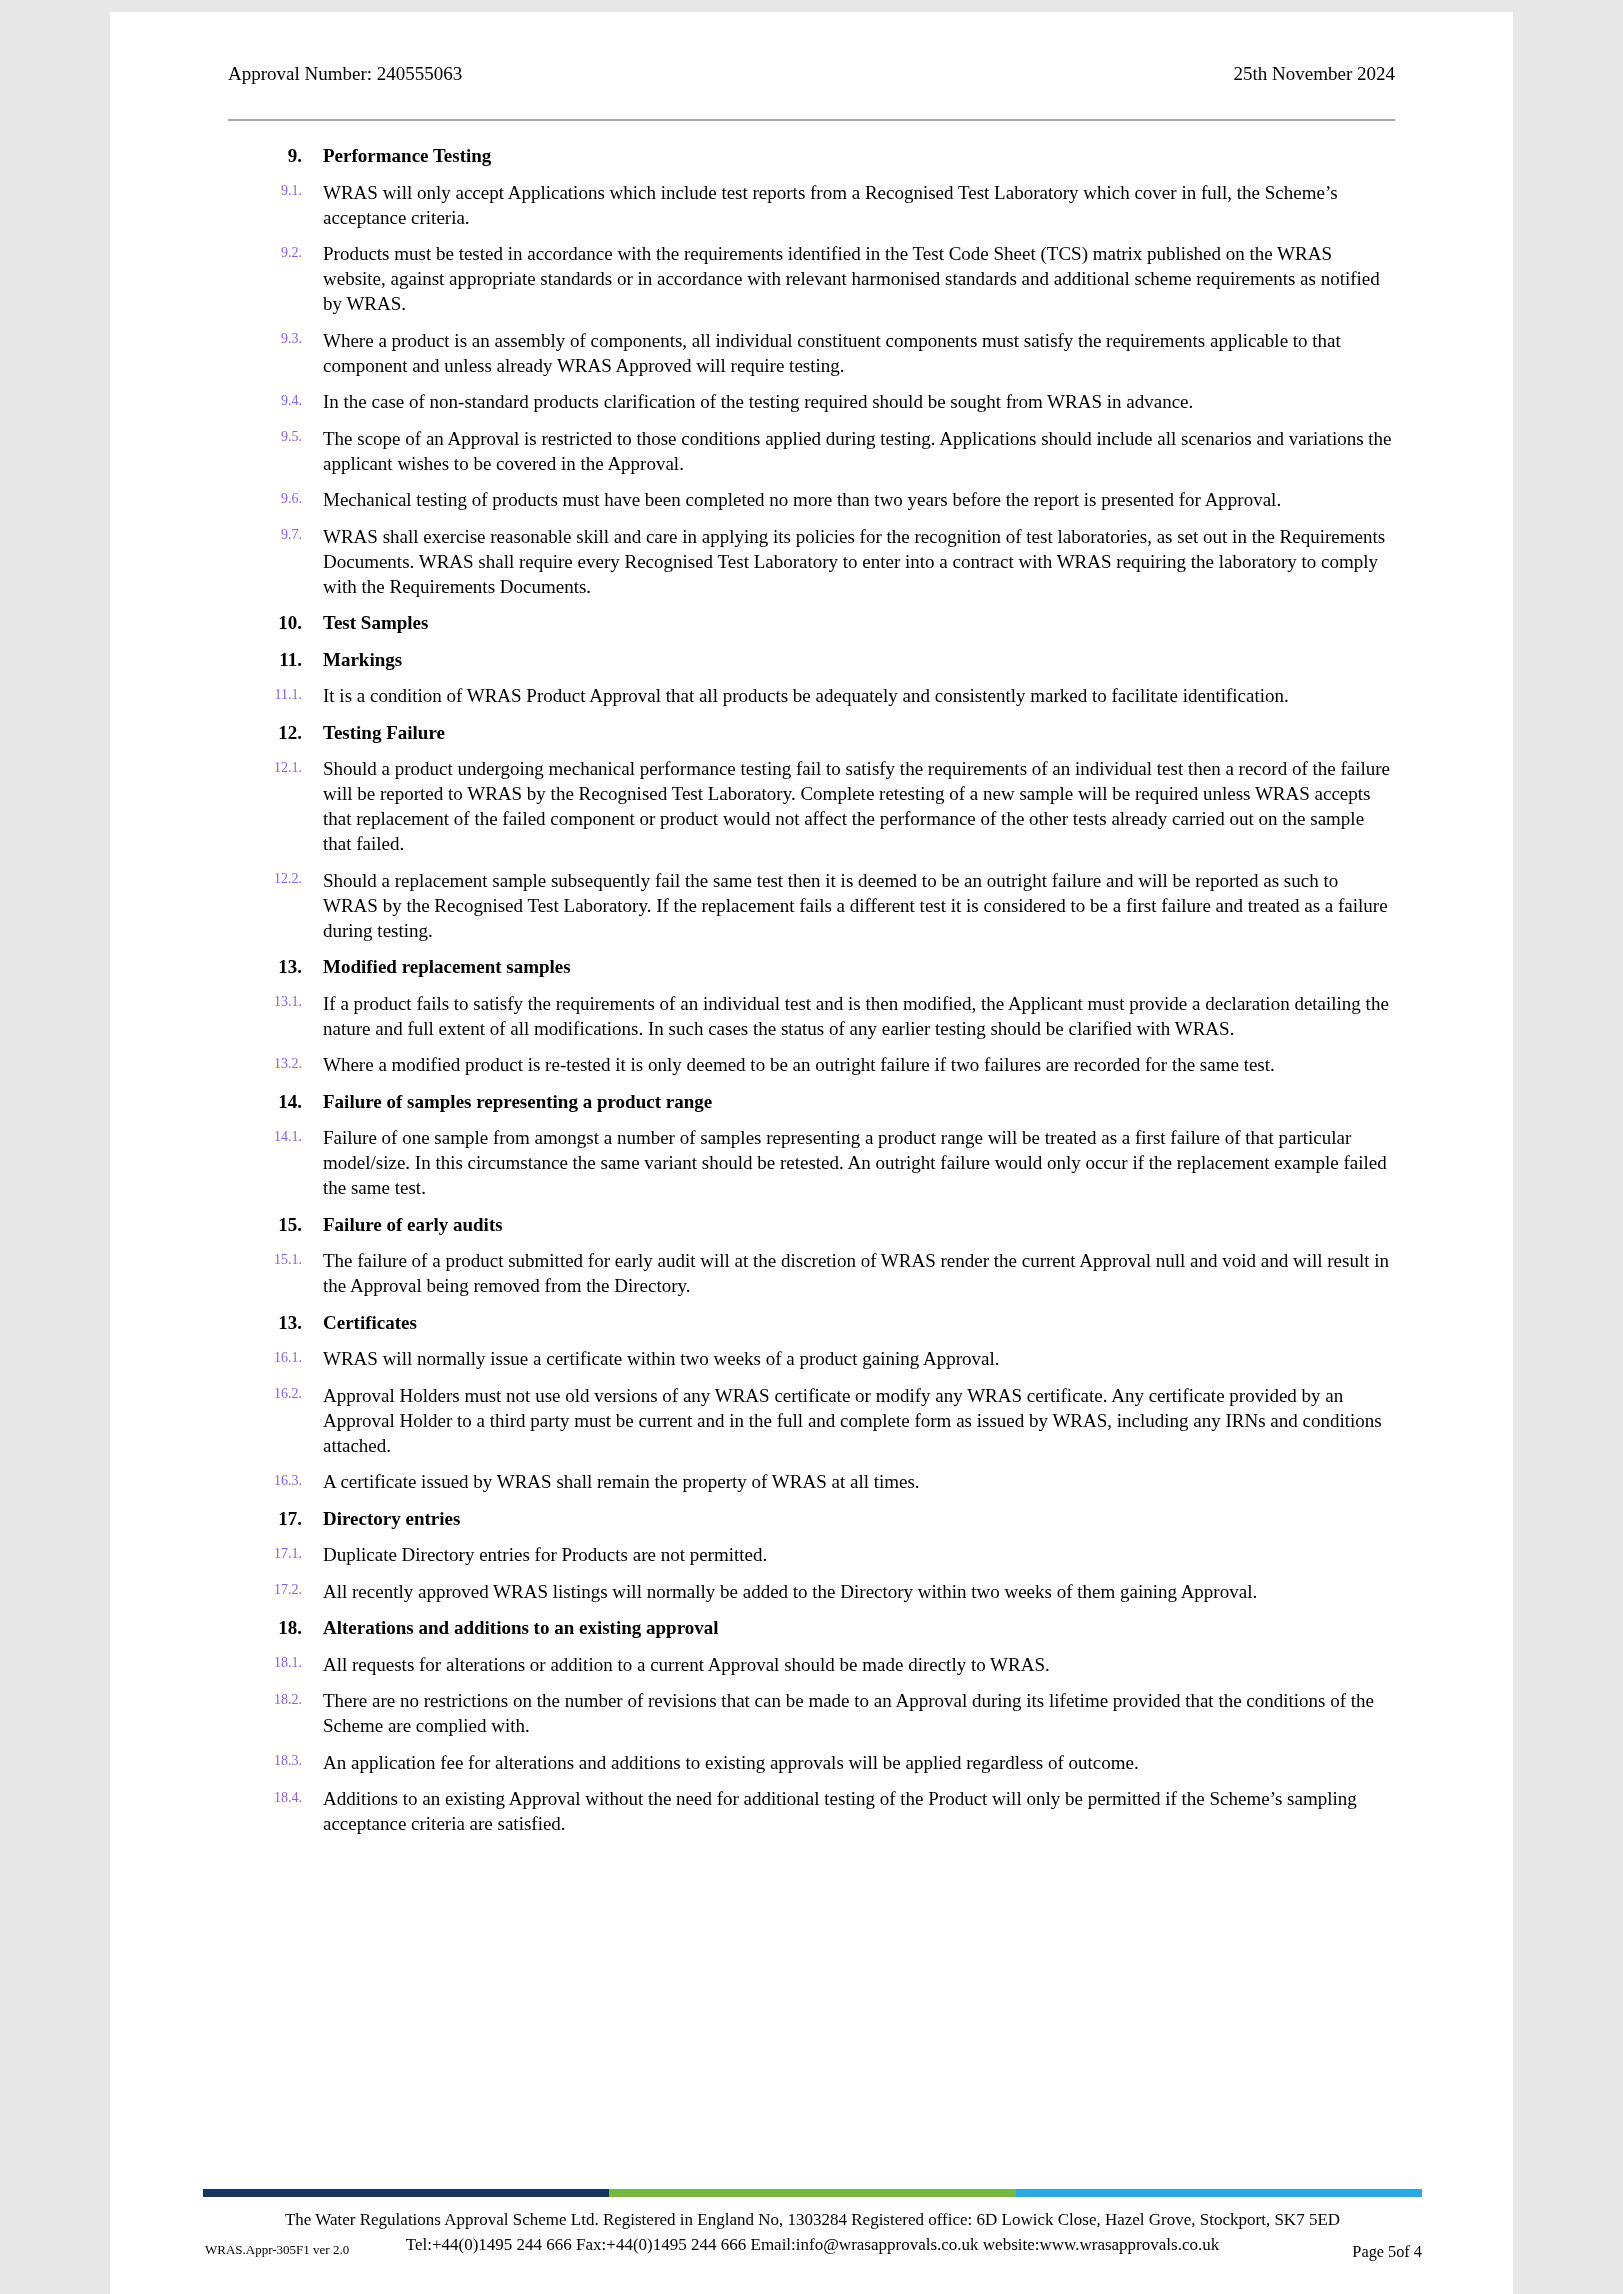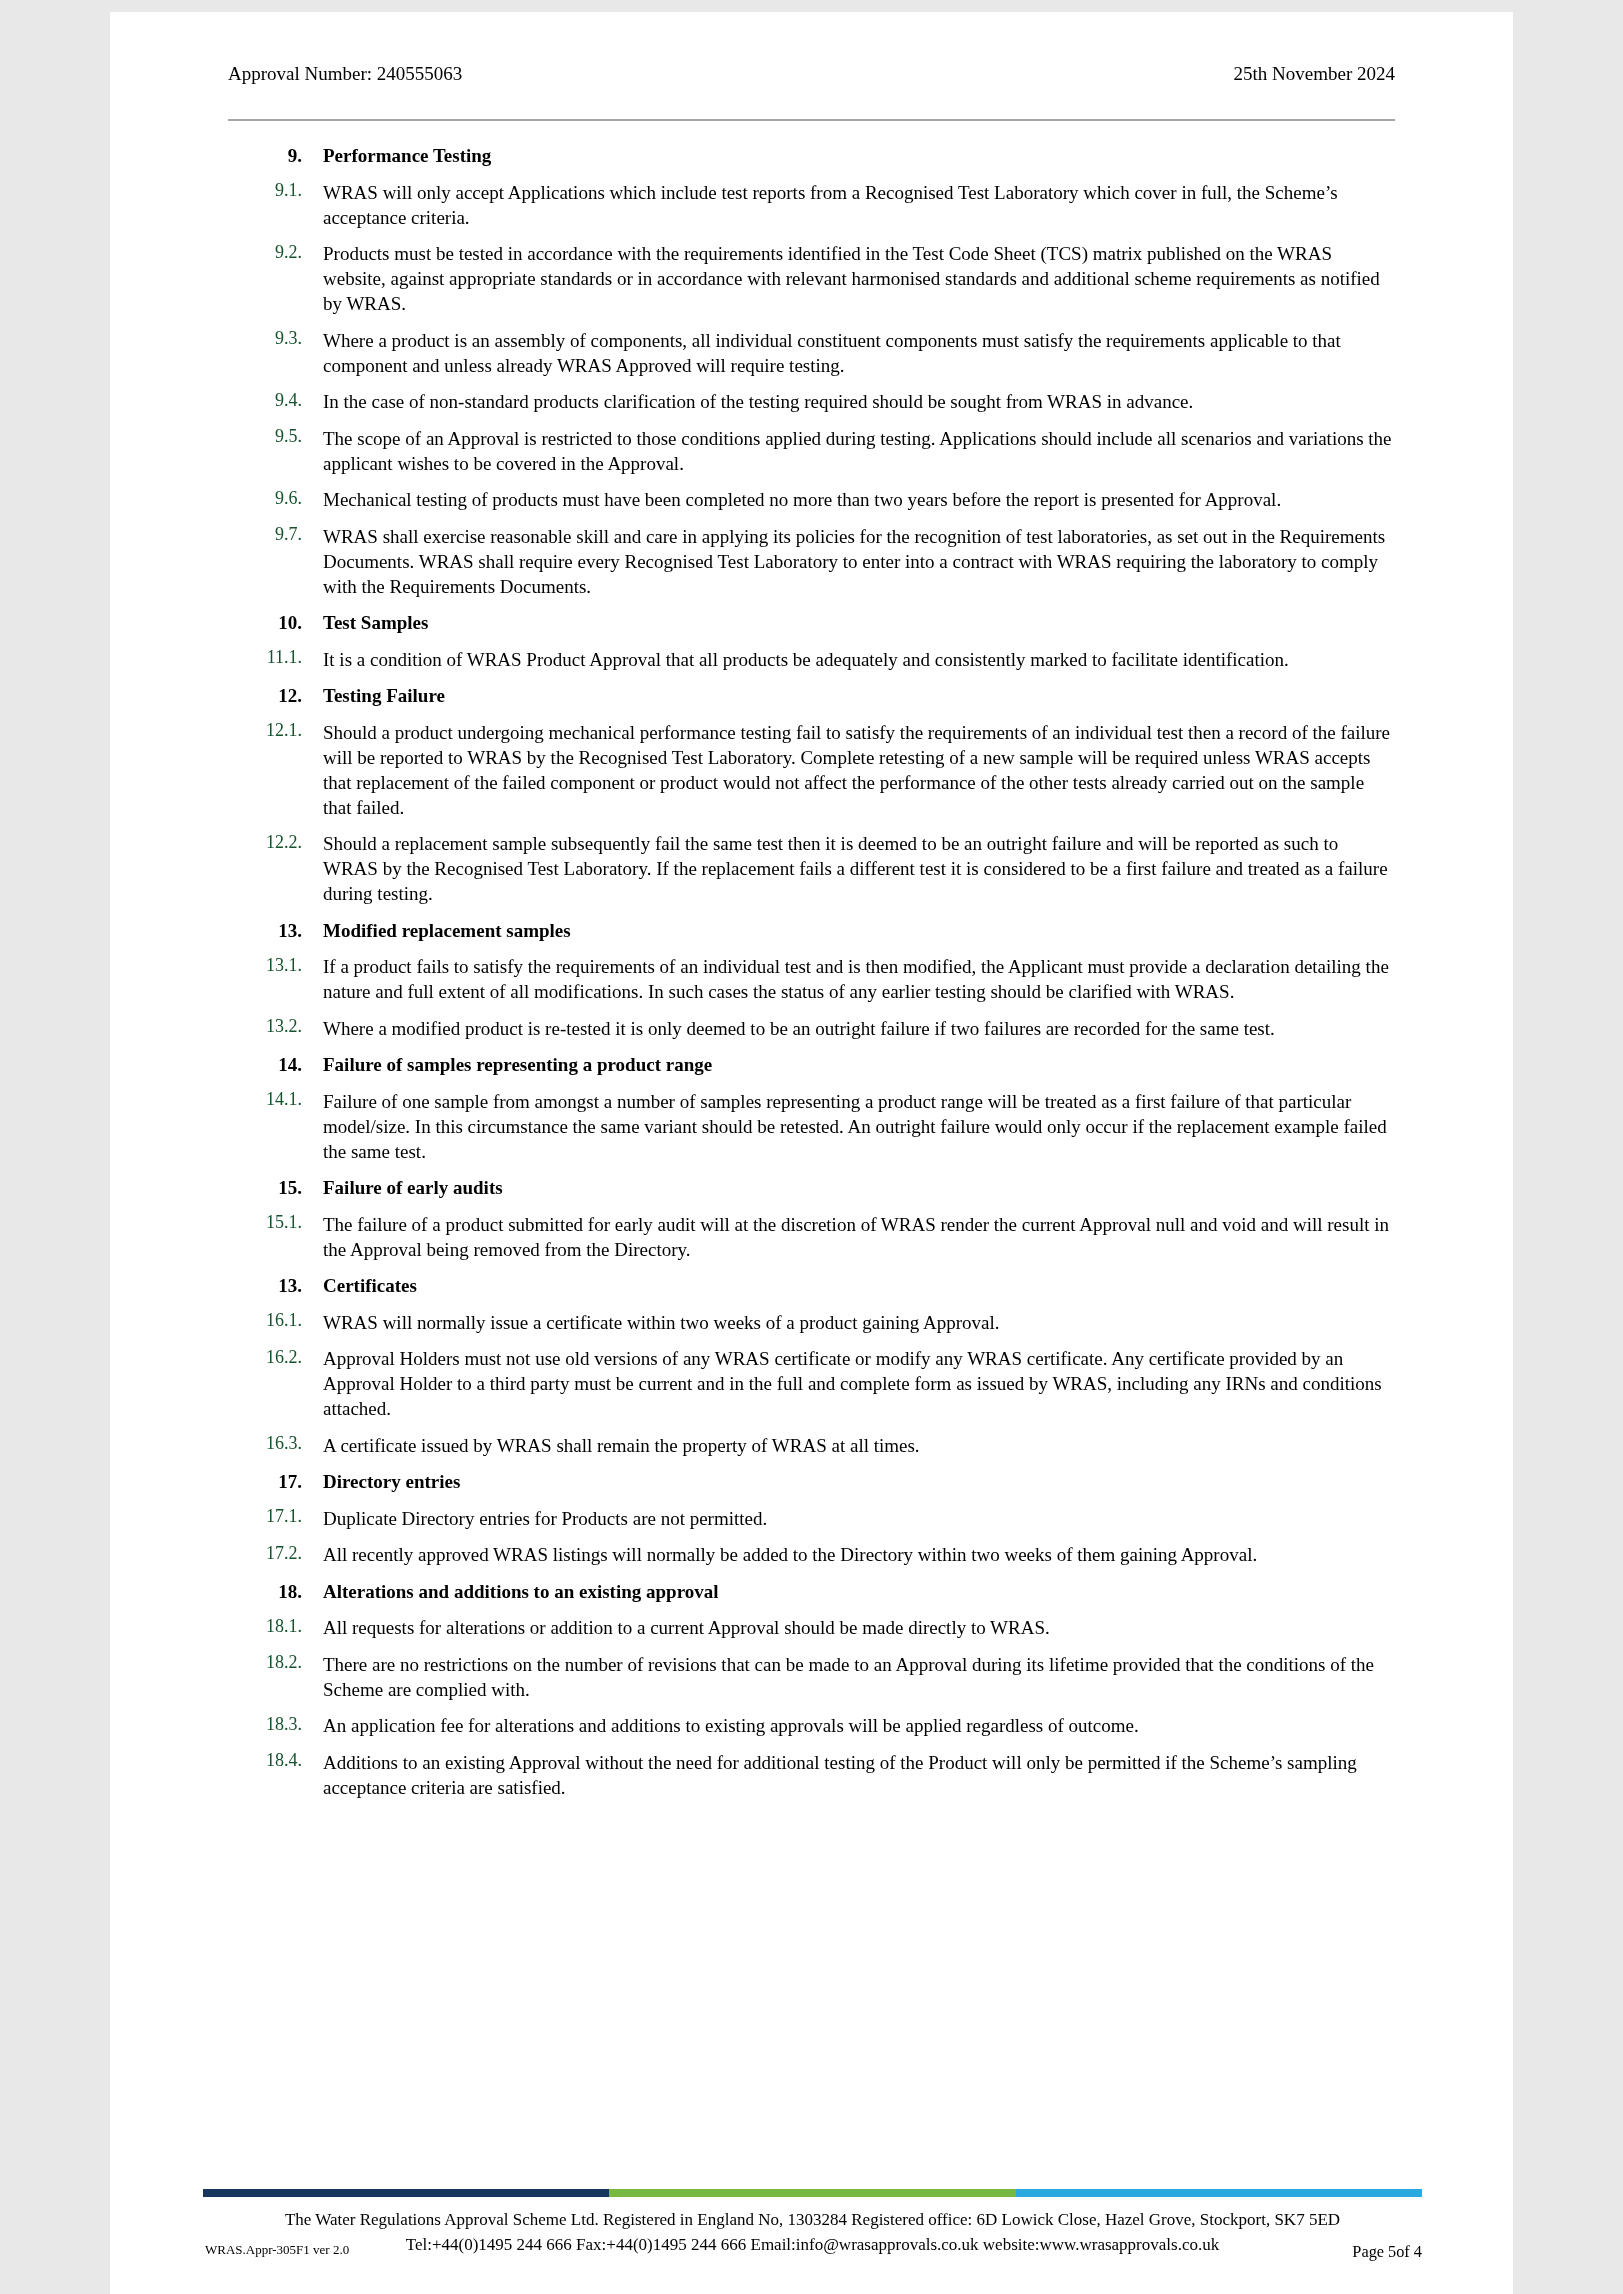--- a/index.html
+++ b/index.html
@@ -30,21 +30,21 @@
   }
   .item {
     display:flex; margin-bottom:11.5px;
     font-size:19px; line-height:25px;
   }
   .num {
     flex:0 0 74px; text-align:right; margin-right:21px;
     box-sizing:border-box;
   }
   .item .num {
-    font-size:18px; color:#14532d; font-weight:normal;
+    font-size:14px; color:#8b5cf6; font-weight:normal;
     padding-top:1.9px; line-height:19px;
   }
   .txt { flex:1; }
   .footer-bar {
     position:absolute; top:2177px; left:93px; right:91px; height:7.6px;
     display:flex;
   }
   .footer-bar .seg { flex:1 1 0; }
   .seg-navy  { background:#17365d; }
   .seg-green { background:#77b843; }
@@ -104,20 +104,24 @@
     <div class="item">
       <span class="num">9.7.</span>
       <span class="txt">WRAS shall exercise reasonable skill and care in applying its policies for the recognition of test laboratories, as set out in the Requirements Documents. WRAS shall require every Recognised Test Laboratory to enter into a contract with WRAS requiring the laboratory to comply with the Requirements Documents.</span>
     </div>
 
     <div class="sec">
       <span class="num">10.</span>
       <span class="txt">Test Samples</span>
     </div>
 
+    <div class="sec">
+      <span class="num">11.</span>
+      <span class="txt">Markings</span>
+    </div>
     <div class="item">
       <span class="num">11.1.</span>
       <span class="txt">It is a condition of WRAS Product Approval that all products be adequately and consistently marked to facilitate identification.</span>
     </div>
 
     <div class="sec">
       <span class="num">12.</span>
       <span class="txt">Testing Failure</span>
     </div>
     <div class="item">

